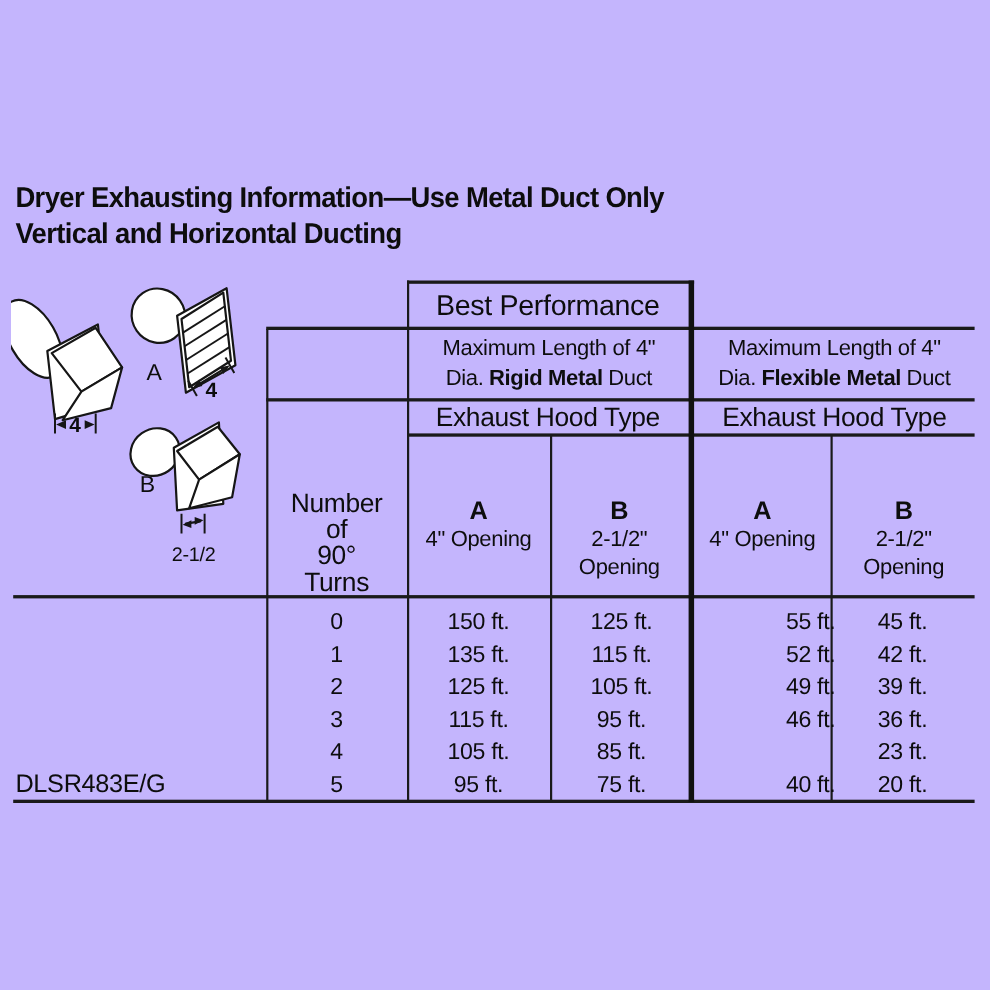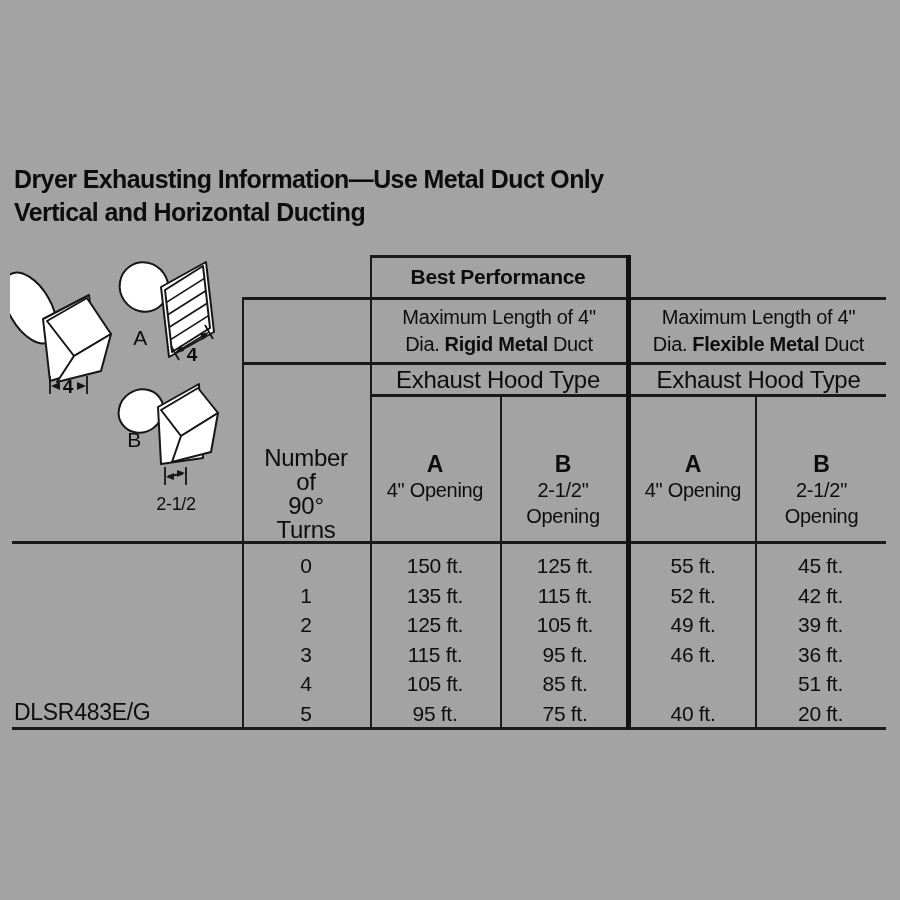--- a/index.html
+++ b/index.html
@@ -1,40 +1,40 @@
 <!DOCTYPE html>
 <html><head>
 <meta charset="utf-8">
 <style>
   html,body{margin:0;padding:0;background:#fff;}
-  .page{position:relative;width:900px;height:900px;background:#a3a3a3;overflow:hidden;
+  .page{position:relative;width:900px;height:900px;background:#c4b5fd;overflow:hidden;
         font-family:"Liberation Sans",sans-serif;color:#0d0d0d;letter-spacing:-0.3px;}
   .abs{position:absolute;}
   .hline{position:absolute;height:3px;background:#1a1a1a;}
   .vline{position:absolute;width:2px;background:#1a1a1a;}
   .vline.thick{width:5px;background:#111;}
   .title{position:absolute;left:14px;top:163px;font-weight:bold;font-size:26px;line-height:33px;
          letter-spacing:-0.6px;transform:scaleX(0.96);transform-origin:left top;white-space:nowrap;}
   .cellc{position:absolute;display:flex;flex-direction:column;align-items:center;
          justify-content:center;text-align:center;}
   .celltop{position:absolute;display:flex;flex-direction:column;align-items:center;text-align:center;}
-  .bp{font-size:21px;font-weight:bold;}
+  .bp{font-size:26px;font-weight:normal;}
   .maxl{font-size:20px;line-height:27px;white-space:nowrap;}
   .maxl .l2{display:flex;gap:5px;justify-content:center;}
   .hoodtype{font-size:24px;}
   .turnshdr{font-size:24px;line-height:24px;justify-content:flex-end;}
   .colletter{font-size:23px;font-weight:bold;line-height:25px;}
   .coldesc{font-size:20px;line-height:26px;}
   .rows{position:absolute;left:242px;top:551px;width:644px;font-size:21px;}
   .drow{position:relative;height:29.5px;}
   .dcell{position:absolute;top:0;height:29.5px;line-height:29.5px;text-align:center;}
   .c-turns{left:0;width:128px;}
   .c-ra{left:128px;width:130px;}
   .c-rb{left:258px;width:130px;}
-  .c-fa{left:389px;width:124px;}
+  .c-fa{left:389px;width:124px;padding-left:44px;}
   .c-fb{left:513px;width:131px;}
   .sidelabel{position:absolute;left:14px;font-size:23px;line-height:29px;}
   .model{position:absolute;left:14px;top:699px;font-size:23px;}
   svg .face{fill:#ffffff;stroke:#161616;stroke-width:2;stroke-linejoin:round;}
   svg .wire{fill:none;stroke:#161616;stroke-width:2;stroke-linejoin:round;stroke-linecap:round;}
   svg .slat{fill:none;stroke:#161616;stroke-width:1.7;}
   svg .tick{stroke:#161616;stroke-width:1.8;}
   svg .head{fill:#161616;stroke:none;}
   svg text{fill:#0d0d0d;font-family:"Liberation Sans",sans-serif;}
   .dimtext{font-size:19px;font-weight:bold;}
@@ -184,21 +184,21 @@
       <div class="dcell c-turns">3</div>
       <div class="dcell c-ra">115 ft.</div>
       <div class="dcell c-rb">95 ft.</div>
       <div class="dcell c-fa">46 ft.</div>
       <div class="dcell c-fb">36 ft.</div>
     </div>
     <div class="drow">
       <div class="dcell c-turns">4</div>
       <div class="dcell c-ra">105 ft.</div>
       <div class="dcell c-rb">85 ft.</div>
-      <div class="dcell c-fb">51 ft.</div>
+      <div class="dcell c-fb">23 ft.</div>
     </div>
     <div class="drow">
       <div class="dcell c-turns">5</div>
       <div class="dcell c-ra">95 ft.</div>
       <div class="dcell c-rb">75 ft.</div>
       <div class="dcell c-fa">40 ft.</div>
       <div class="dcell c-fb">20 ft.</div>
     </div>
   </div>
 

